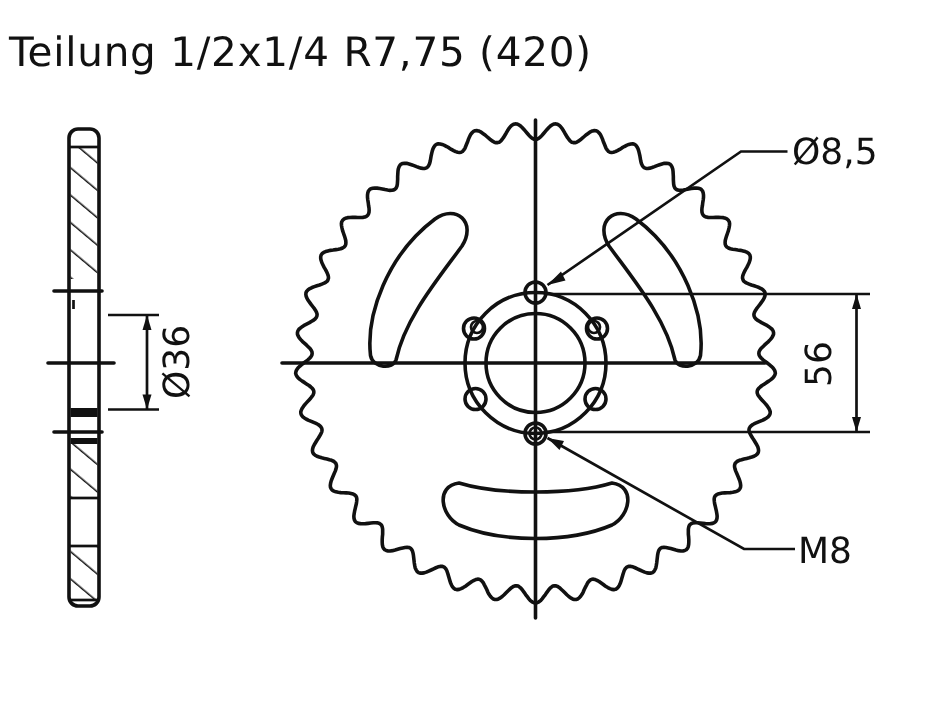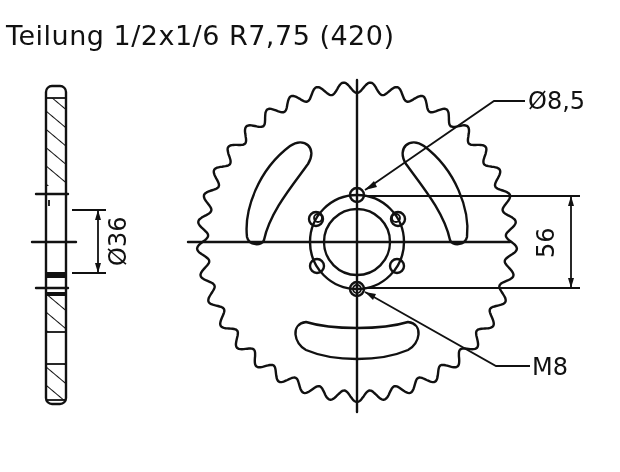--- a/index.html
+++ b/index.html
@@ -10,21 +10,21 @@
     letter-spacing: 0.5px; white-space: pre;
   }
   svg#drawing { position: absolute; left: 0; top: 0; }
   .ln { stroke: #111; fill: none; stroke-width: 2.4; stroke-linecap: round; stroke-linejoin: round; }
   .thin { stroke: #111; fill: none; stroke-width: 1.8; }
   .lbl { font-family: "DejaVu Sans", sans-serif; font-size: 24px; fill: #111; }
 </style>
 </head>
 <body>
 
-<div id="title">Teilung 1/2x1/6 R7,75 (420)</div>
+<div id="title">Teilung 1/2x1/4 R7,75 (420)</div>
 
 <svg id="drawing" width="620" height="472" viewBox="0 0 620 472" xmlns="http://www.w3.org/2000/svg">
   <defs>
     <pattern id="hatch" patternUnits="userSpaceOnUse" width="14" height="14" patternTransform="rotate(-50)">
       <line x1="0" y1="0" x2="0" y2="14" stroke="#111" stroke-width="2"></line>
     </pattern>
   </defs>
 
   <g>
 

